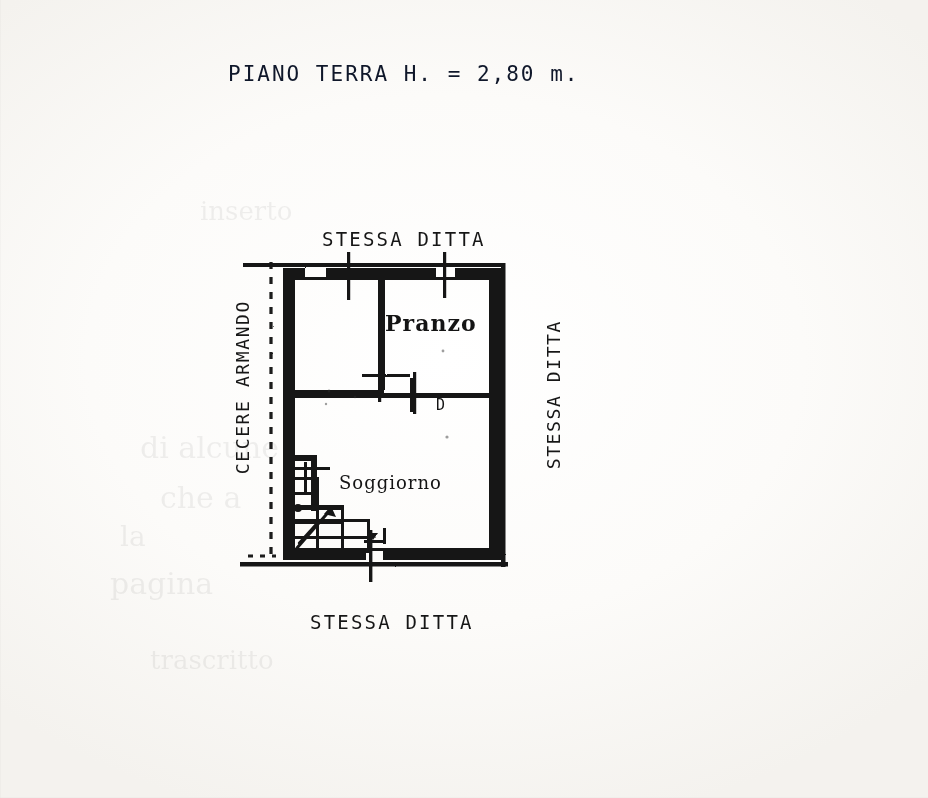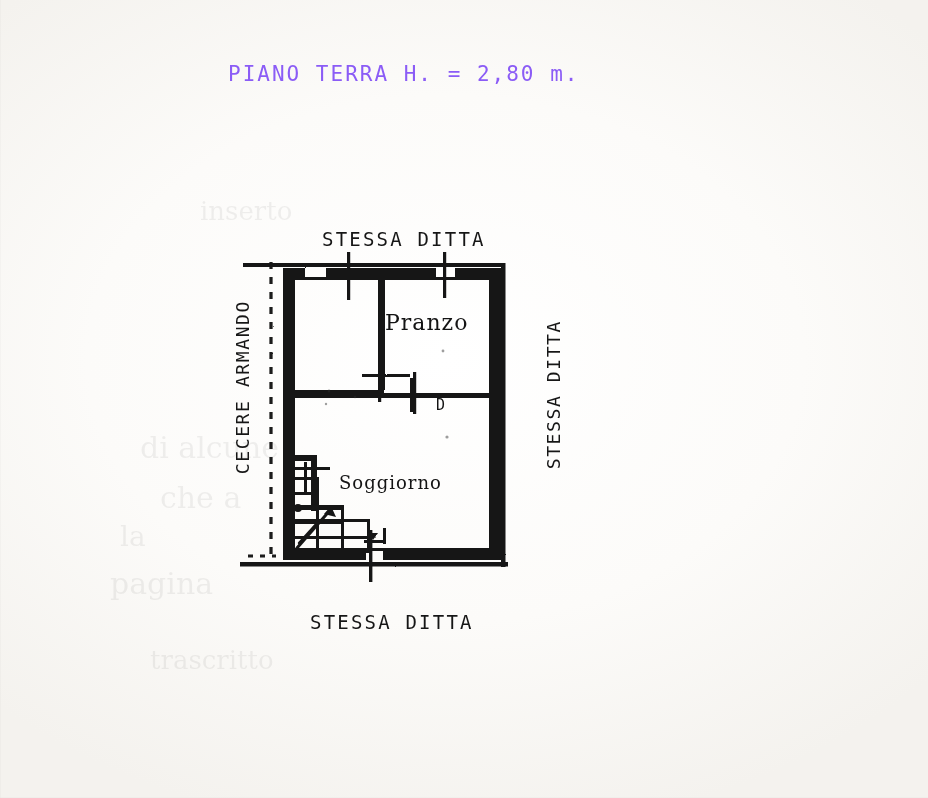--- a/index.html
+++ b/index.html
@@ -48,21 +48,21 @@
     filter: blur(0.6px);
   }
 
   
   .plan-title {
     position: absolute;
     left: 228px;
     top: 62px;
     font-size: 21px;
     letter-spacing: 2.0px;
-    color: #8b5cf6;
+    color: #0f172a;
     font-family: "DejaVu Sans Mono", "Liberation Mono", monospace;
     white-space: nowrap;
   }
 
   .edge-label {
     position: absolute;
     font-size: 19px;
     letter-spacing: 2.2px;
     color: #161616;
     white-space: nowrap;
@@ -82,21 +82,21 @@
     transform: rotate(-90deg) translate(-100%, 0);
     font-size: 18px; letter-spacing: 1.6px;
   }
 
   .room-label {
     position: absolute;
     font-family: "DejaVu Serif", "Liberation Serif", serif;
     color: #141414;
     white-space: nowrap;
   }
-  #room-pranzo    { left: 385px; top: 310px; font-size: 22px; letter-spacing: 1px; }
+  #room-pranzo    { left: 385px; top: 310px; font-size: 22px; letter-spacing: 1px; font-weight: bold; }
   #room-soggiorno { left: 339px; top: 472px; font-size: 18px; letter-spacing: 1px; }
   #mark-d {
     position: absolute;
     left: 436px; top: 396px;
     font-size: 15px;
     font-family: "DejaVu Sans Mono", "Liberation Mono", monospace;
     color: #141414;
   }
 
   

